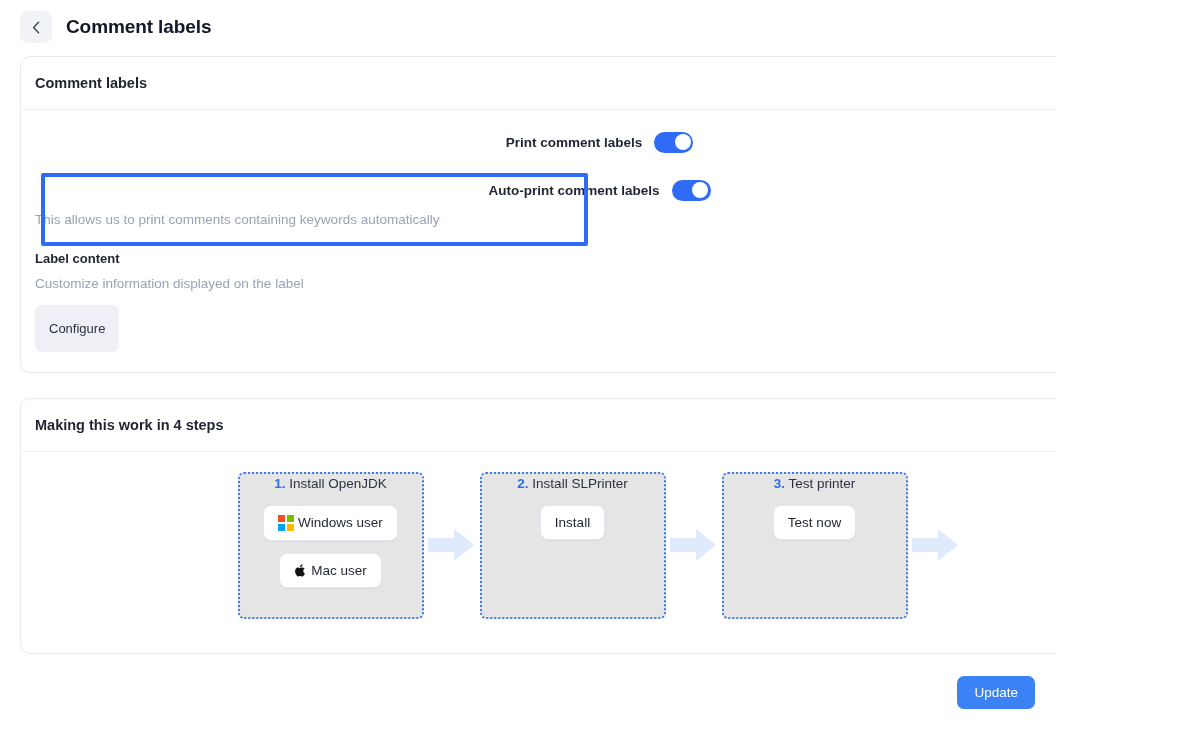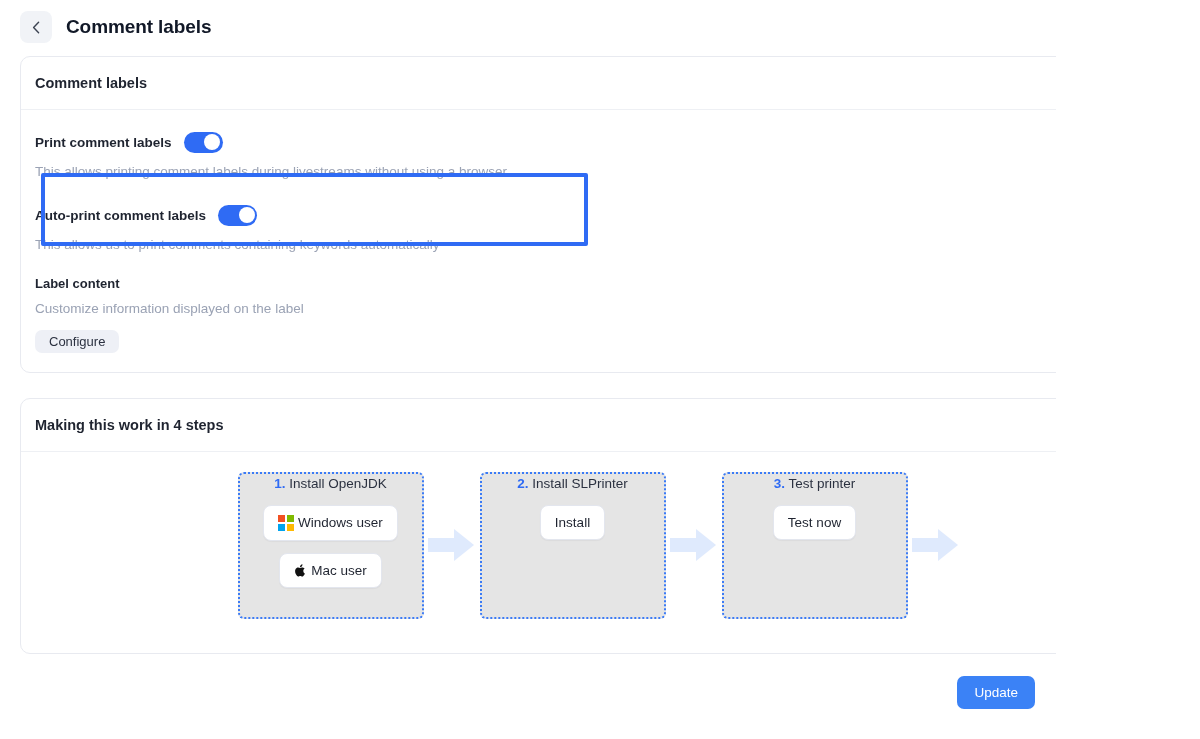--- a/index.html
+++ b/index.html
@@ -45,20 +45,21 @@
     padding: 0 14px;
     border-bottom: 1px solid #eef0f4;
     font-size: 14.5px; font-weight: 700; color: #1f2430;
   }
   .card-body { padding: 14px; position: relative; }
 
   
   .row-head {
     display: flex; align-items: center; gap: 12px;
     height: 24px;
+    justify-content: center;
   }
   .row-label { font-size: 13.5px; font-weight: 700; color: #1f2430; }
   .row-desc  { font-size: 13.5px; color: #9aa2b4; margin-top: 10px; }
 
   .toggle {
     width: 39px; height: 21px; border-radius: 11px;
     background: #2f6bf4; position: relative;
     border: none; padding: 0; cursor: pointer; flex: none;
   }
   .toggle .knob {
@@ -75,21 +76,21 @@
     border-radius: 2px;
     pointer-events: none;
   }
 
   .sub-label { font-size: 13px; font-weight: 700; color: #1f2430; }
 
   .btn-soft {
     background: #eef0f6; border: none; border-radius: 7px;
     font-family: "Liberation Sans", sans-serif;
     font-size: 13px; color: #2b3140; font-weight: 400;
-    padding: 4px 14px; cursor: pointer;
+    padding: 16px 14px; cursor: pointer;
   }
 
   
   .steps-row {
     position: absolute; left: 14px; top: 66px;
     width: 1131px; height: 160px;
     display: flex; align-items: center; justify-content: center;
   }
   .step-box {
     border: 2px dotted #3b7bf6;
@@ -151,21 +152,20 @@
 
     <div class="card-body">
 
       <div style="padding-top:6px;">
         <div class="row-head">
           <span class="row-label">Print comment labels</span>
           <button class="toggle">
             <span class="knob"></span>
           </button>
         </div>
-        <div class="row-desc">This allows printing comment labels during livestreams without using a browser</div>
       </div>
 
       <div style="padding-top:24px;">
         <div class="row-head">
           <span class="row-label">Auto-print comment labels</span>
           <button class="toggle">
             <span class="knob"></span>
           </button>
         </div>
         <div class="row-desc">This allows us to print comments containing keywords automatically</div>

